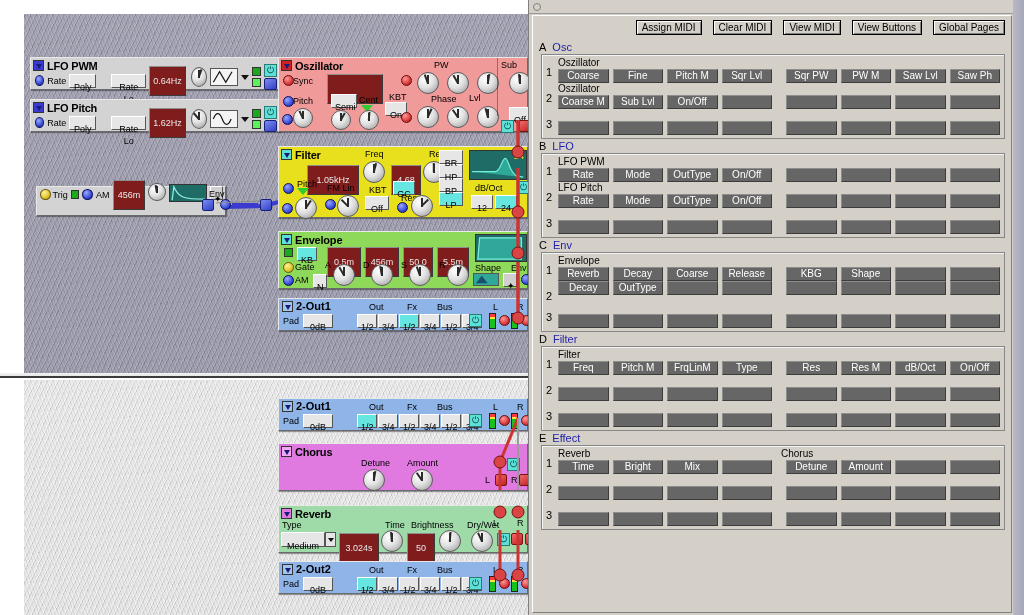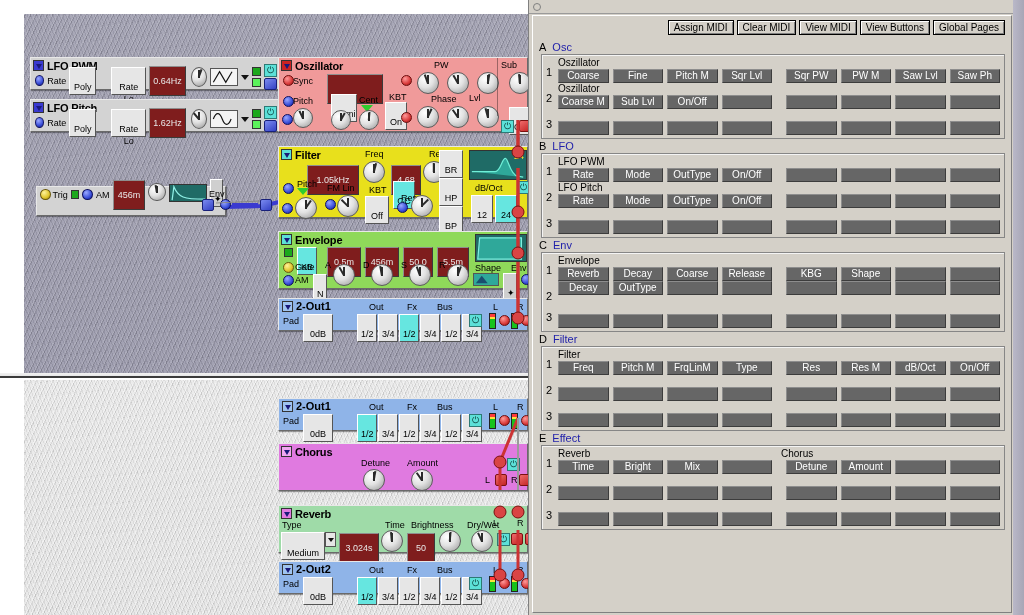--- a/index.html
+++ b/index.html
@@ -60,21 +60,21 @@
   .row { display:flex; align-items:center; gap:3px; padding:0 2px; }
 
   .val {
     background:#7f1d1d; color:#e8e8e8; border:1px solid #3a3a3a;
     border-top-color:#8e8e8e; border-left-color:#8e8e8e;
     font-size:9px; padding:8px 3px; height:30px; line-height:13px;
     text-align:center; font-family:"Liberation Sans", sans-serif;
   }
   .btn {
     background:#e6e6e6; border:1px solid #555; border-top-color:#fff; border-left-color:#fff;
-    font-size:9px; height:13px; line-height:12px; padding:13px 3px; text-align:center; color:#000;
+    font-size:9px; height:13px; line-height:12px; padding:6px 3px; text-align:center; color:#000;
   }
   .btn.cyan { background:#66e6e0; }
   .lbl { font-size:9px; line-height:10px; }
   .lblb { font-size:9px; line-height:10px; font-weight:bold; }
 
   .knob {
     border-radius:50%;
     background:
       radial-gradient(circle at 35% 30%, #ffffff 0%, #e2e2e2 45%, #b4b4b4 78%, #8a8a8a 100%);
     border:1px solid #5c5c5c; position:relative;
@@ -130,21 +130,21 @@
   #midi-titlebar {
     height:14px; background:#d4d0c8; border-bottom:1px solid #9a9a9a;
     display:flex; align-items:center; padding-left:4px;
   }
   .circ { width:8px;height:8px;border-radius:50%;border:1px solid #808080;background:#d4d0c8; }
   #midi-inner { position:absolute; left:3px; top:15px; width:480px; height:598px;
      background:#d4d0c8; border:1px solid #fff; border-right-color:#808080; border-bottom-color:#808080; }
   #right-edge { position:absolute; right:0; top:0; width:11px; height:615px;
      background:linear-gradient(90deg,#b9b8c8,#a7a6b6); }
 
-  .toolbar { position:absolute; right:6px; top:4px; display:flex; gap:3px; }
+  .toolbar { position:absolute; right:6px; top:4px; display:flex; gap:11px; }
   .tbtn {
     background:#d4d0c8; border:1px solid #000;
     box-shadow: inset 1px 1px 0 #fff, inset -1px -1px 0 #808080;
     font-size:10px; height:15px; line-height:13px; padding:0 5px; color:#000;
     white-space:nowrap;
   }
 
   .sec-head { display:flex; gap:6px; align-items:baseline; padding:1px 0 1px 6px; }
   .sec-letter { font-size:11px; color:#000; }
   .sec-name { font-size:11px; color:#2222aa; }

